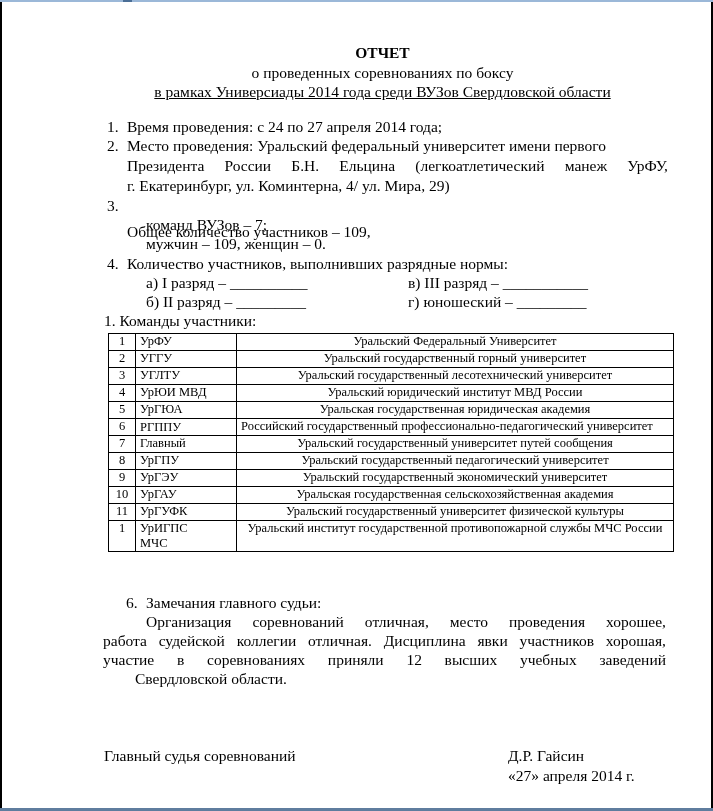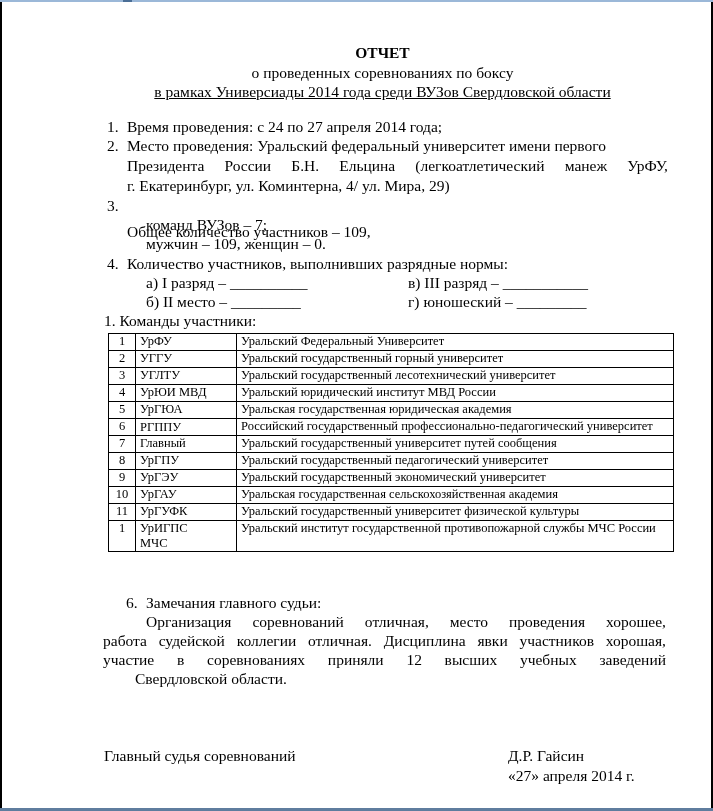--- a/index.html
+++ b/index.html
@@ -24,21 +24,21 @@
   .abs { position: absolute; white-space: nowrap; }
   .justify { position: absolute; text-align: justify; text-align-last: justify; }
 
   table.teams {
     position: absolute; left: 108px; top: 333px; width: 566px;
     border-collapse: collapse; font-size: 12.5px; line-height: 15px;
   }
   table.teams td { border: 1px solid #000; padding: 0 4px; vertical-align: top; }
   table.teams td.num { width: 26px; text-align: center; padding: 0; }
   table.teams td.abbr { width: 92px; }
-  table.teams td.full { text-align: left; }
+  table.teams td.full { text-align: center; }
   table.teams td.full.just { text-align: justify; text-align-last: left; }
   table.teams tr { height: 17px; }
   table.teams td.mid { vertical-align: middle; }
 </style>
 </head>
 <body>
 
 <div class="topbar"></div>
 <div class="topbar-tab"></div>
 <div class="left-border"></div>
@@ -61,21 +61,21 @@
 
   <div class="abs" style="left:107px; top:196px;">3.</div>
   <div class="abs" style="left:127px; top:196px;margin-top:26px;">Общее количество участников – 109,</div>
   <div class="abs" style="left:146px; top:215px;">команд ВУЗов – 7;</div>
   <div class="abs" style="left:146px; top:234px;">мужчин – 109, женщин – 0.</div>
 
   <div class="abs" style="left:107px; top:254px;">4.</div>
   <div class="abs" style="left:127px; top:254px;">Количество участников, выполнивших разрядные нормы:</div>
   <div class="abs" style="left:146px; top:273px;">а) I разряд – __________</div>
   <div class="abs" style="left:408px; top:273px;">в) III разряд – ___________</div>
-  <div class="abs" style="left:146px; top:292px;">б) II место – _________</div>
+  <div class="abs" style="left:146px; top:292px;">б) II разряд – _________</div>
   <div class="abs" style="left:408px; top:292px;">г) юношеский – _________</div>
 
   <div class="abs" style="left:104px; top:311px;">1. Команды участники:</div>
 
   <table class="teams">
     <tbody>
       <tr>
         <td class="num">1</td>
         <td class="abbr">УрФУ</td>
         <td class="full">Уральский Федеральный  Университет</td>

